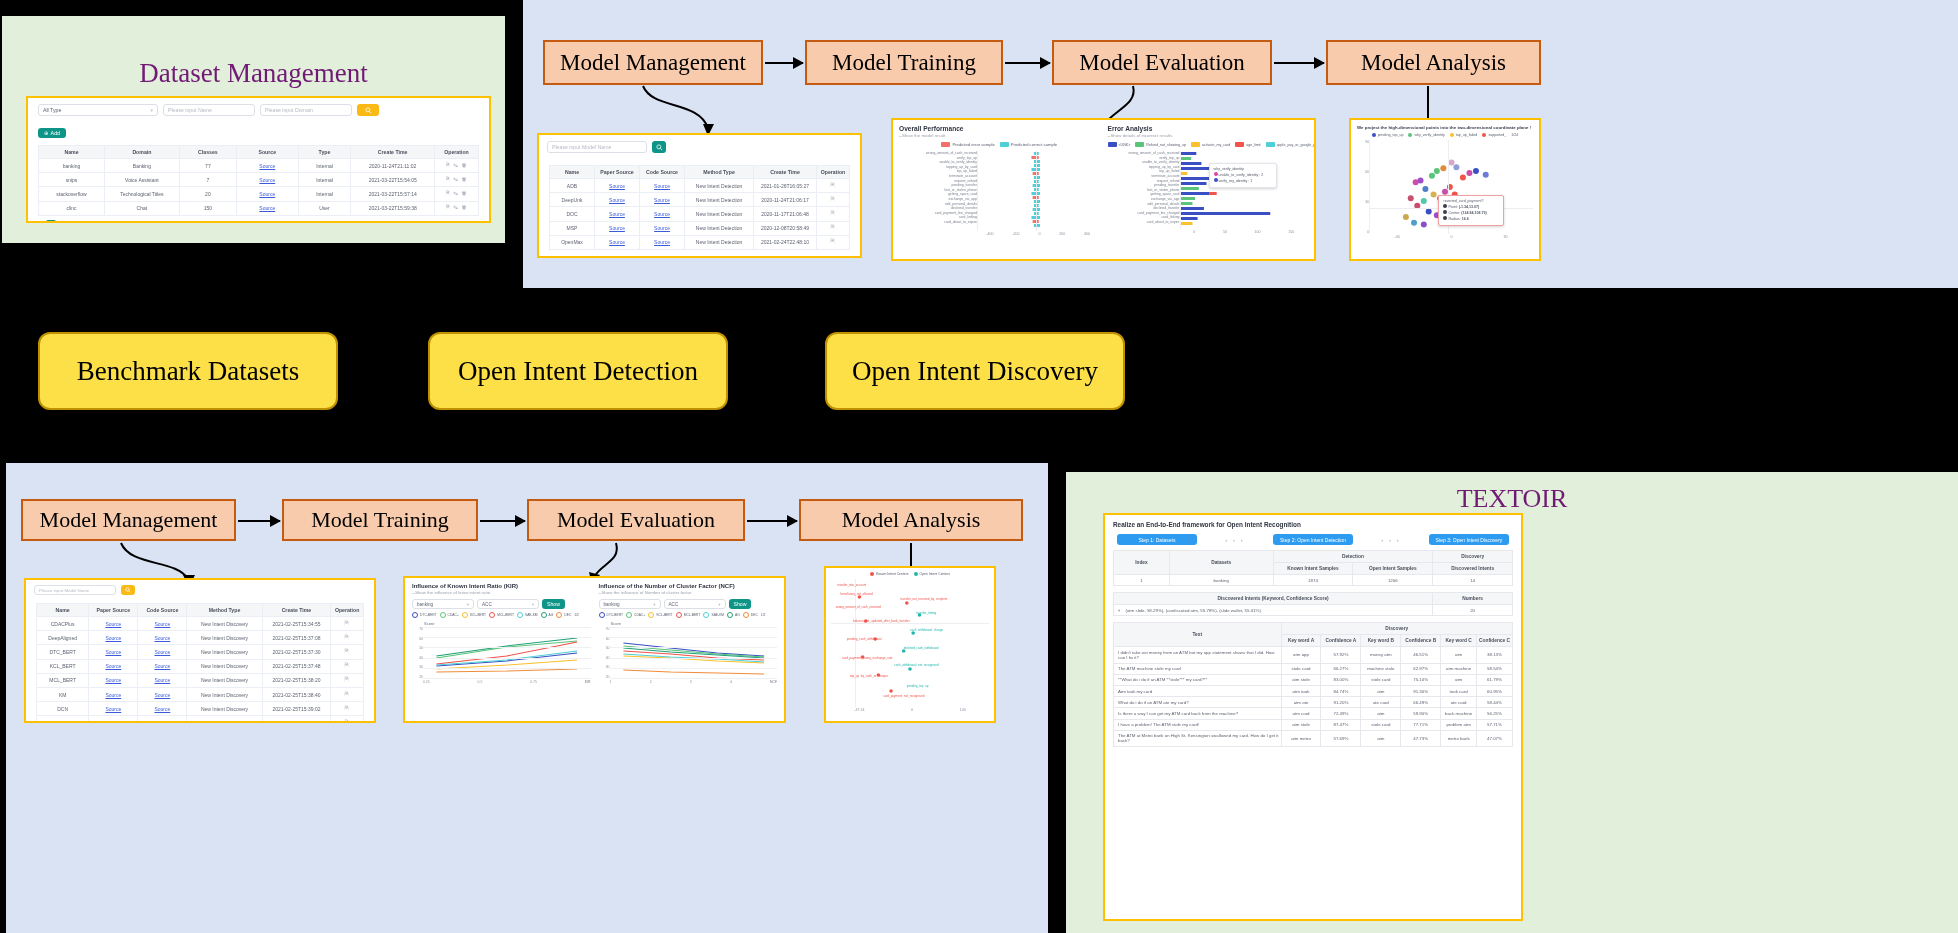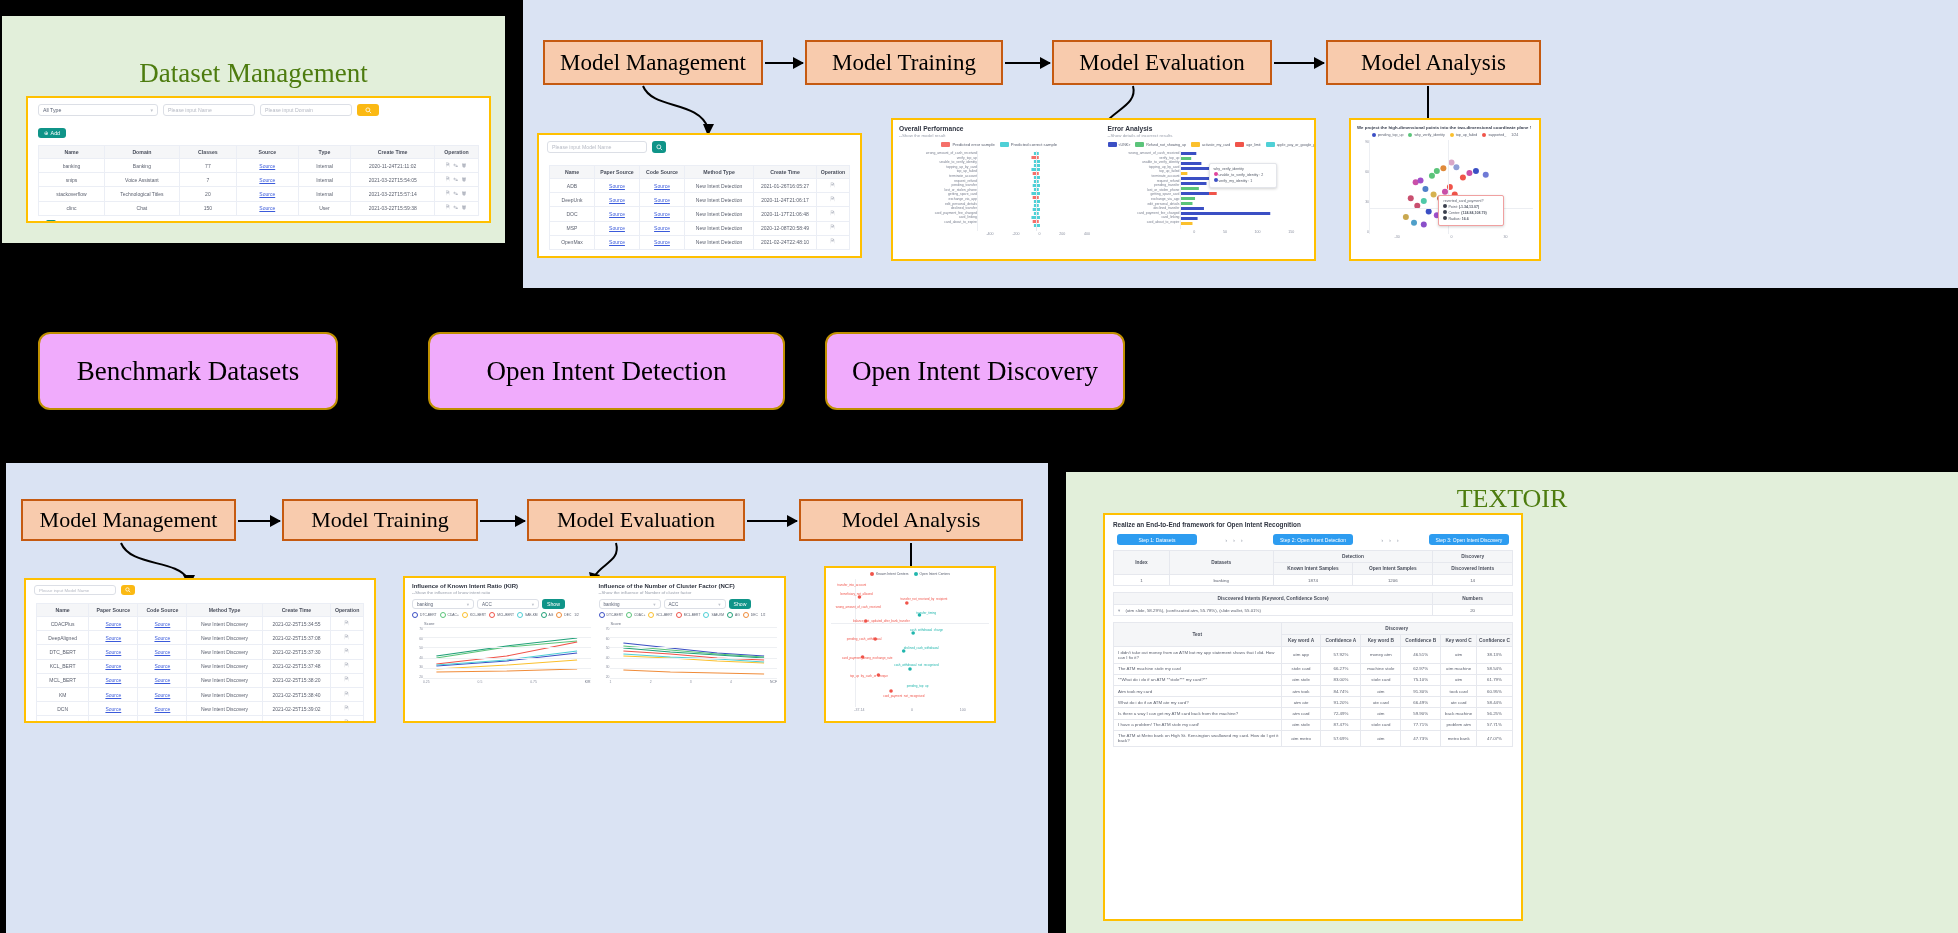--- a/index.html
+++ b/index.html
@@ -4,32 +4,32 @@
 <style>
   html,body{margin:0;padding:0;background:#000;}
   body{width:1958px;height:933px;font-family:"Liberation Sans",sans-serif;overflow:hidden;position:relative;}
   .stage{position:absolute;left:0;top:0;width:1958px;height:933px;background:#000;}
 
   
   .panel{position:absolute;box-sizing:border-box;}
   .panel-green{background:#e2efda;}
   .panel-blue{background:#dae3f3;}
 
-  .bigtitle{font-family:"Liberation Serif",serif;text-align:center;color:#4d7c0f;}
+  .bigtitle{font-family:"Liberation Serif",serif;text-align:center;color:#701a75;}
 
   
   .procbox{position:absolute;box-sizing:border-box;background:#f8cbad;border:2px solid #c55a11;
            display:flex;align-items:center;justify-content:center;
            font-family:"Liberation Serif",serif;color:#000;}
   .arrow-h{position:absolute;height:2px;background:#000;}
   .arrow-h:after{content:"";position:absolute;right:-1px;top:-5px;border-left:11px solid #000;
                  border-top:6px solid transparent;border-bottom:6px solid transparent;}
 
   
-  .chip{position:absolute;box-sizing:border-box;background:#f0abfc;border:2px solid #bf9000;border-radius:12px;
+  .chip{position:absolute;box-sizing:border-box;background:#fde047;border:2px solid #bf9000;border-radius:12px;
         display:flex;align-items:center;justify-content:center;
         font-family:"Liberation Serif",serif;font-size:27px;color:#000;}
 
   
   .shot{position:absolute;box-sizing:border-box;background:#fff;border:2px solid #ffc000;overflow:hidden;}
 
   
   .ui{font-family:"Liberation Sans",sans-serif;color:#3b3f4a;}
   .toolbar{display:flex;align-items:center;gap:5px;padding:6px 8px;}
   .sel{box-sizing:border-box;border:1px solid #dcdfe6;border-radius:3px;background:#fff;
@@ -510,21 +510,21 @@
     <div class="axis-x" style="margin-left:12px;margin-top:1px;">
       <span>-30</span>
         <span>0</span>
         <span>30</span>
     </div>
   </div>
 
   <div class="chip" style="left:38px;top:332px;width:300px;height:78px;">
     <span>Benchmark Datasets</span>
   </div>
-  <div class="chip" style="left:428px;top:332px;width:357px;height:78px;">
+  <div class="chip" style="left:428px;top:332px;width:300px;height:78px;">
     <span>Open Intent Detection</span>
   </div>
   <div class="chip" style="left:825px;top:332px;width:300px;height:78px;">
     <span>Open Intent Discovery</span>
   </div>
 
   <div class="panel panel-blue" style="left:6px;top:463px;width:1042px;height:470px;"></div>
 
   <div class="procbox" style="left:21px;top:499px;width:215px;height:42px;font-size:22px;">
     <span>Model Management</span>

